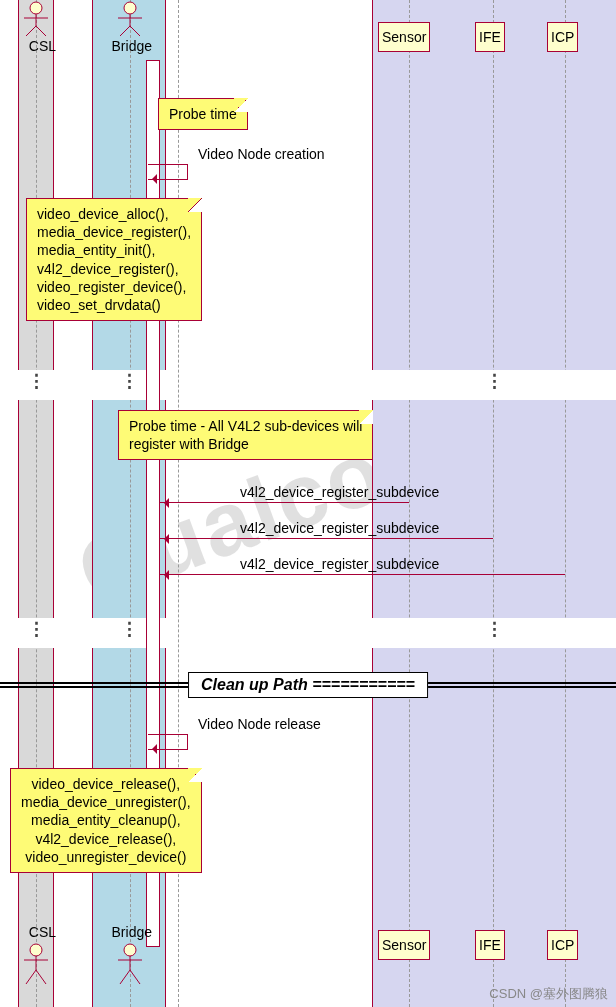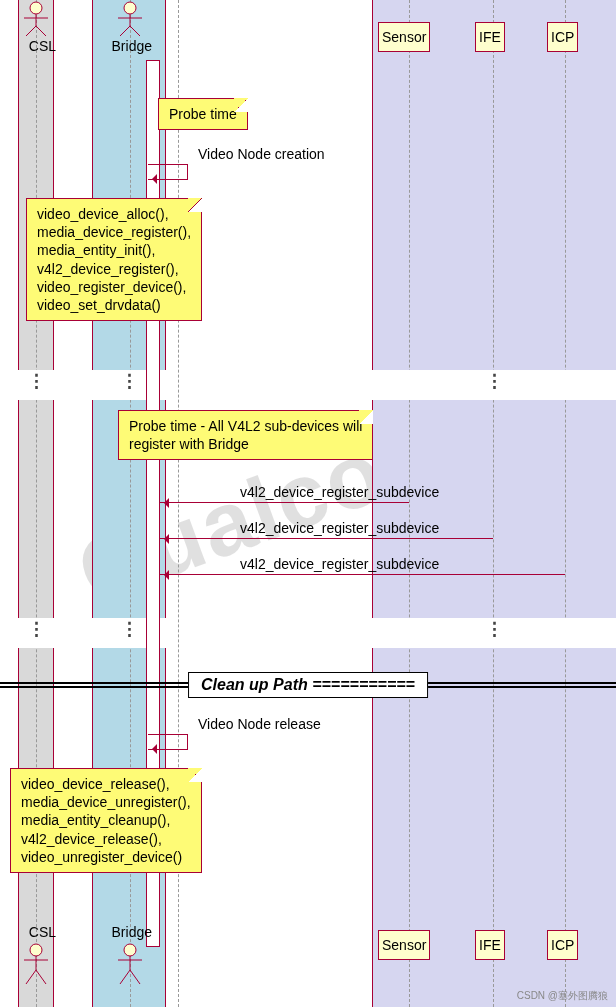--- a/index.html
+++ b/index.html
@@ -32,21 +32,21 @@
     transform: rotate(-60deg);
     font-size: 14px;
     color: rgba(0,0,0,0.15);
     pointer-events: none;
     z-index: 0;
   }
   .footer-wm {
     position: absolute;
     bottom: 4px;
     right: 8px;
-    font-size: 10px;
+    font-size: 13px;
     color: #888;
     z-index: 5;
   }
 
   
   .act {
     position: absolute;
     top: 0;
     bottom: 0;
     border-left: 1px solid #a80036;
@@ -275,21 +275,21 @@
 
 <div class="divider" style="top:672px;">
   <div class="dline top"></div>
   <div class="dline bot"></div>
   <div class="dlabel">Clean up Path ===========</div>
 </div>
 
 <div class="msgtxt" style="left:158px; top:716px;">Video Node release</div>
 <div class="selfarrow" style="left:148px; top:734px;"></div>
 
-<div class="note" style="left:10px; top:768px; white-space: pre-line;">video_device_release(),
+<div class="note" style="left:10px; top:768px; white-space: pre-line; text-align: center;">video_device_release(),
 media_device_unregister(),
 media_entity_cleanup(),
 v4l2_device_release(),
 video_unregister_device()</div>
 
 <div class="actor" style="left:16px; top:922px;">
   <div class="actor-label">CSL</div>
   <svg width="40" height="46" viewBox="0 0 40 46">
       <circle cx="20" cy="10" r="6" fill="#fefecd" stroke="#a80036"></circle>
       <line x1="20" y1="16" x2="20" y2="30" stroke="#a80036"></line>

